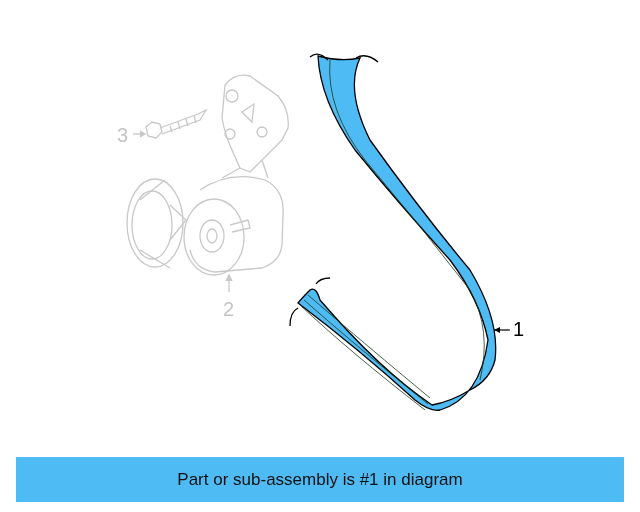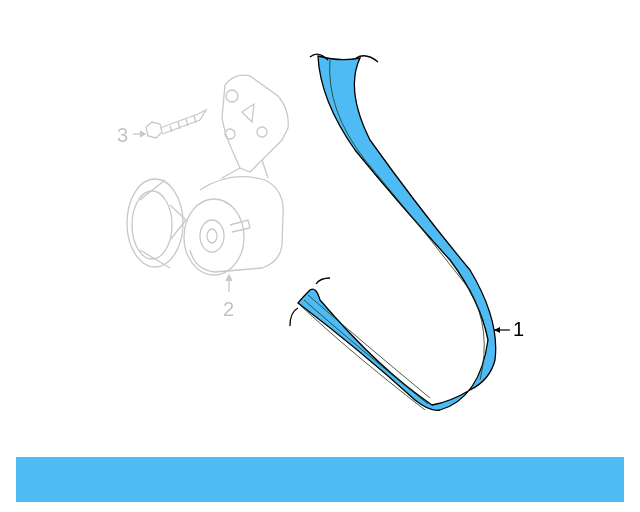--- a/index.html
+++ b/index.html
@@ -69,13 +69,14 @@
       <path d="M500 327 L494 330 L500 333 Z" fill="#000"></path>
     </g>
   </svg>
 
   <span class="callout ghost" style="left:117px;top:124px;">3</span>
   <span class="callout ghost" style="left:223px;top:298px;">2</span>
   <span class="callout active" style="left:513px;top:318px;">1</span>
 </div>
 
 <div id="banner">
+  <span>Part or sub-assembly is #1 in diagram</span>
 </div>
 
 </body></html>

